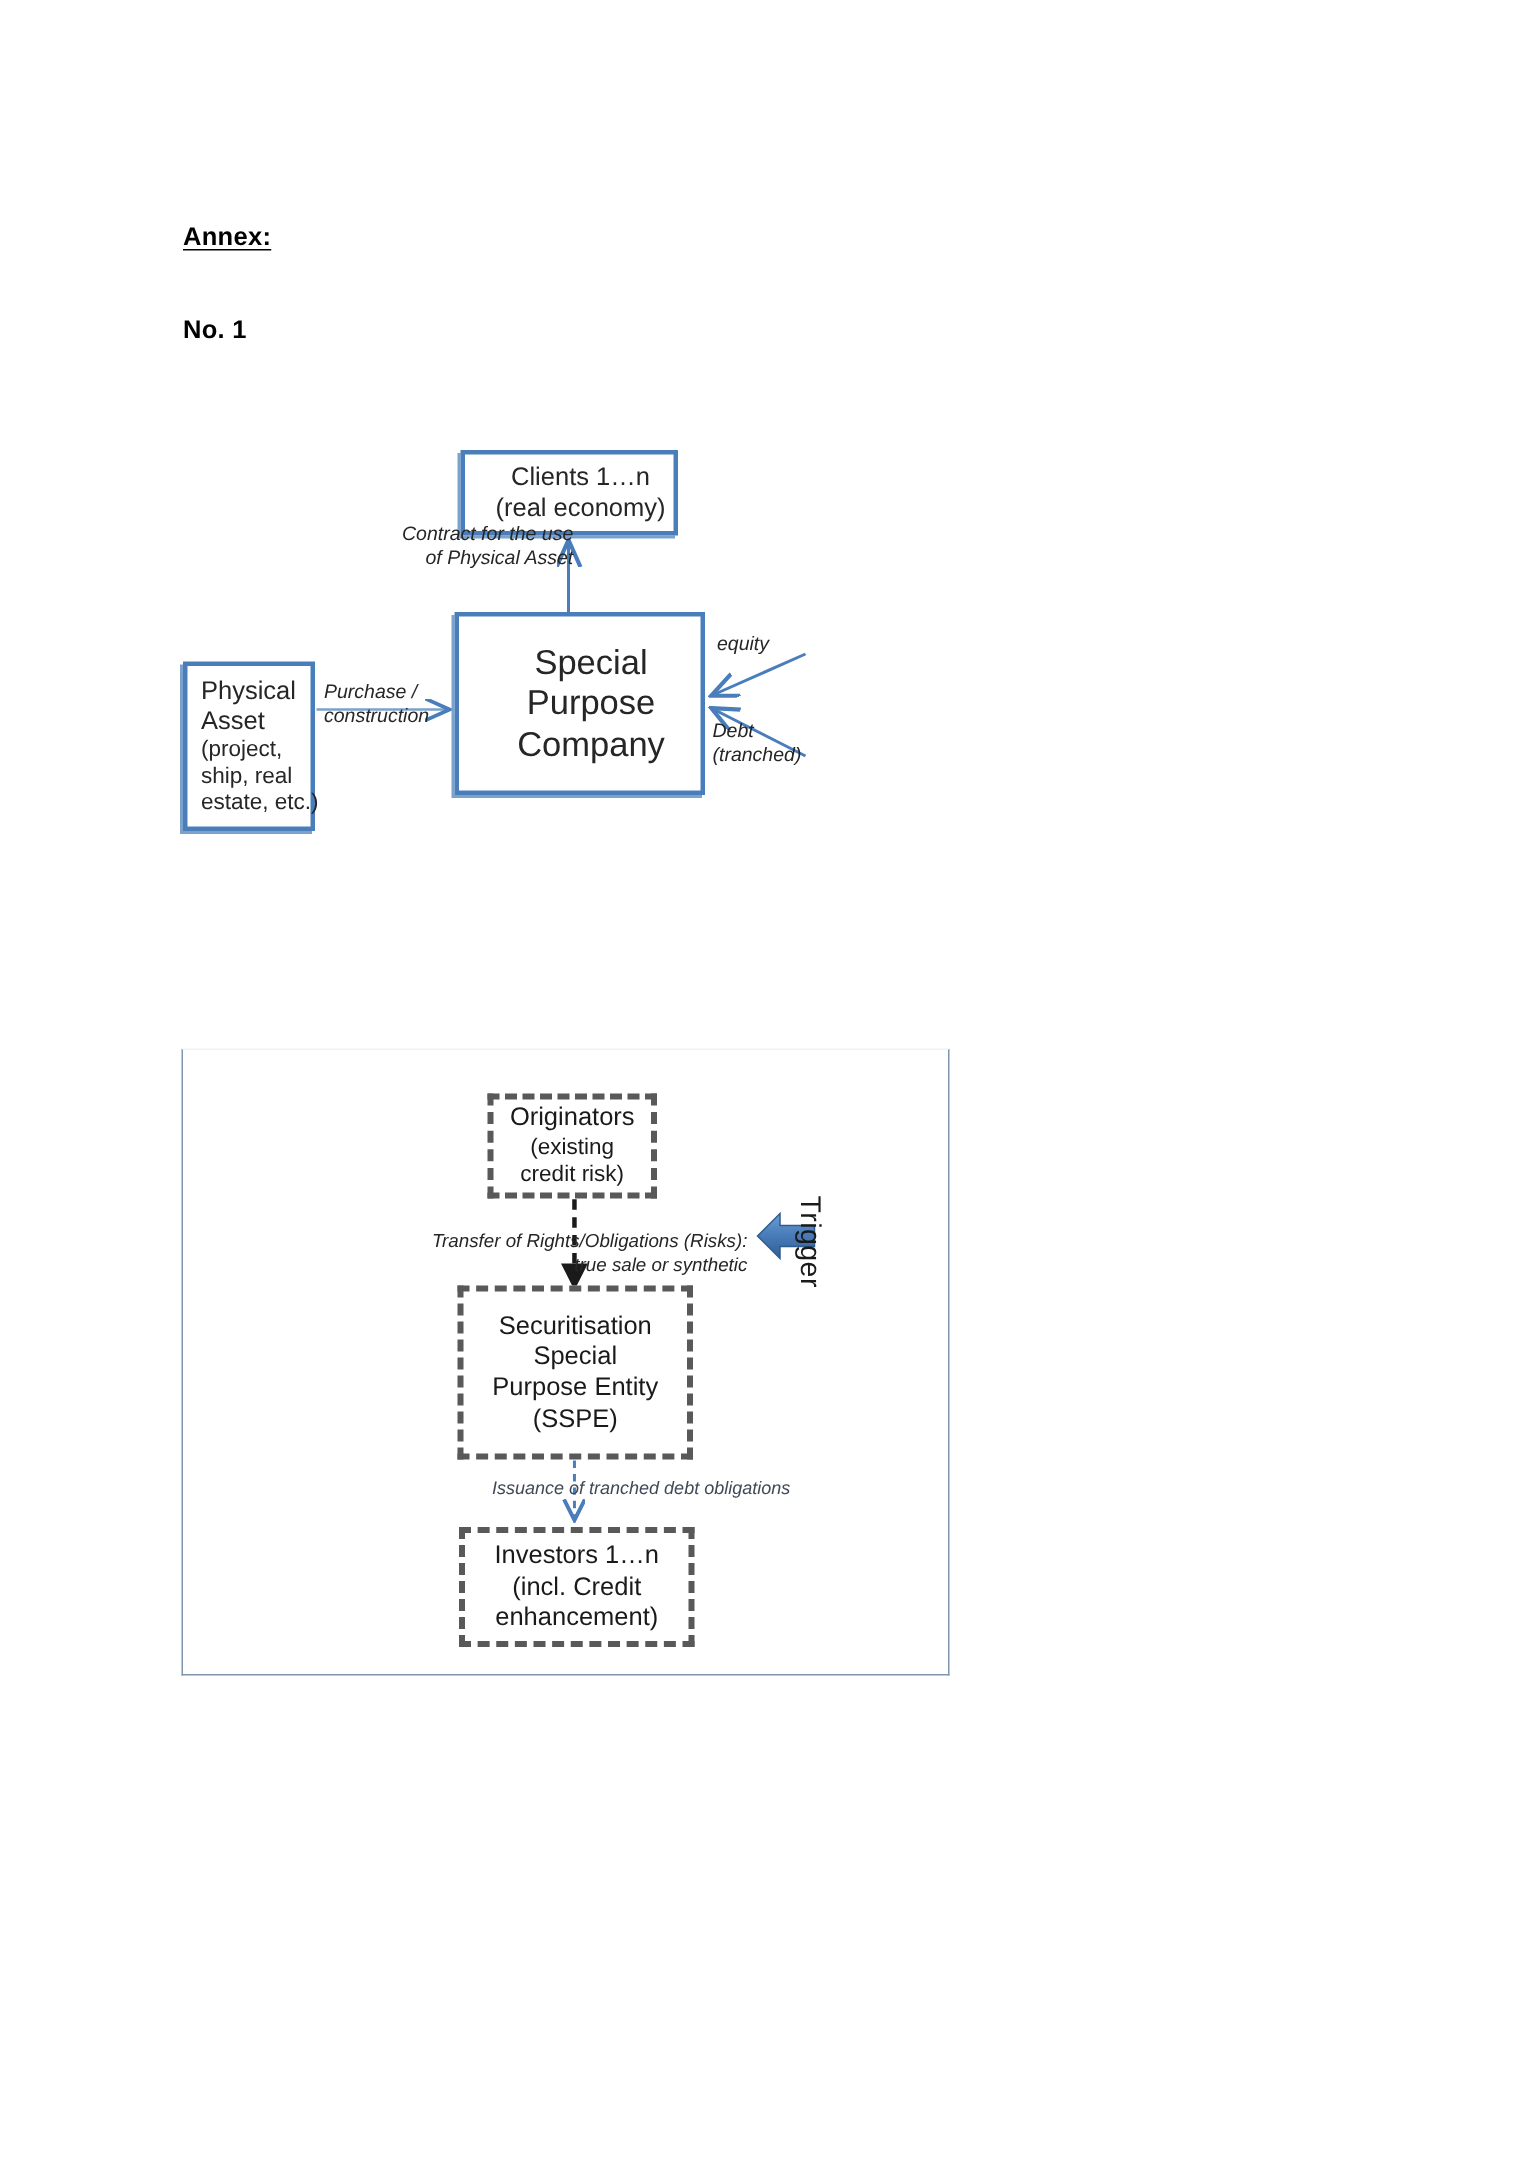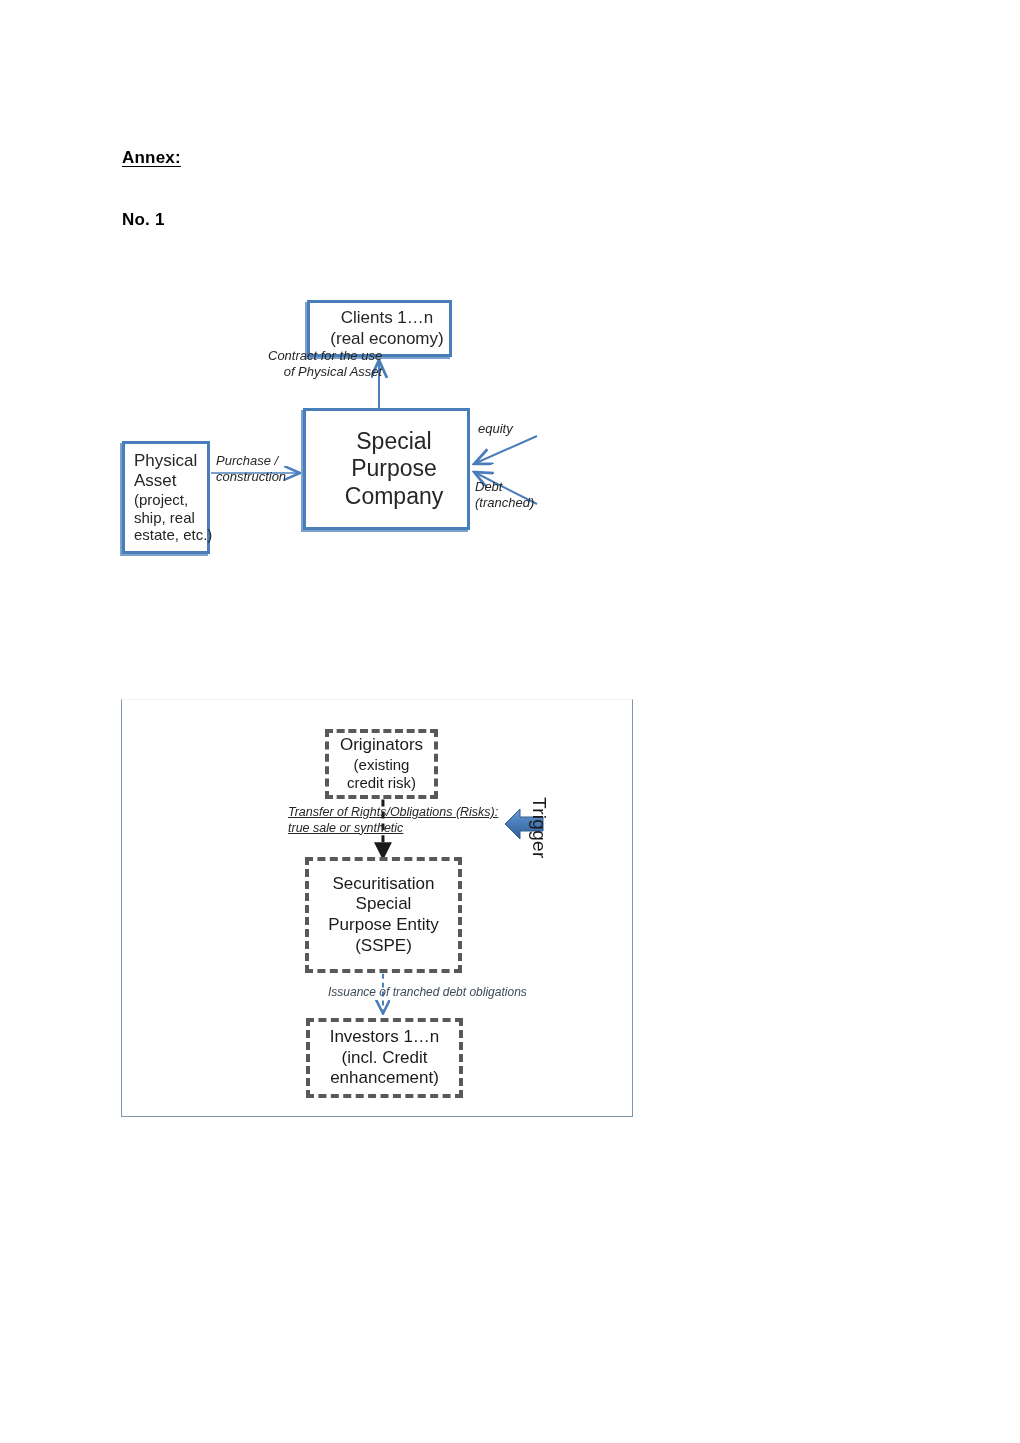--- a/index.html
+++ b/index.html
@@ -120,23 +120,23 @@
     line-height: 1.22;
     white-space: nowrap;
     text-align: center;
   }
 
   #box-originators { left: 203px; top: 29px;  width: 113px; height: 70px; }
   #box-sspe        { left: 183px; top: 157px; width: 157px; height: 116px; }
   #box-investors   { left: 184px; top: 318px; width: 157px; height: 80px; }
 
   #lbl-transfer {
-    position: absolute; left: 166px; top: 105px;
+    position: absolute; left: 166px; top: 120px;
     font-style: italic; font-size: 12.5px; line-height: 1.25;
-    text-align: left; color: #262626; white-space: nowrap; text-decoration: underline;
+    text-align: right; color: #262626; white-space: nowrap;
   }
   #lbl-issuance {
     position: absolute; left: 206px; top: 285px;
     font-style: italic; font-size: 12px; line-height: 1.2;
     color: #3f4a56; white-space: nowrap;
   }
 
   
   #trigger-arrow {
     position: absolute; left: 382px; top: 105px;

